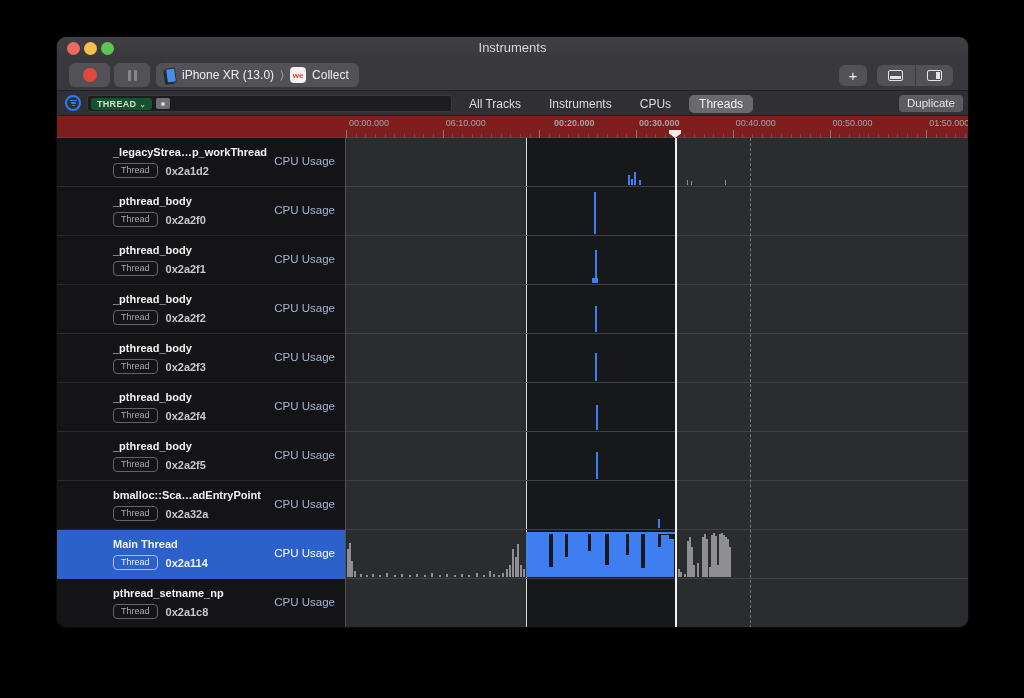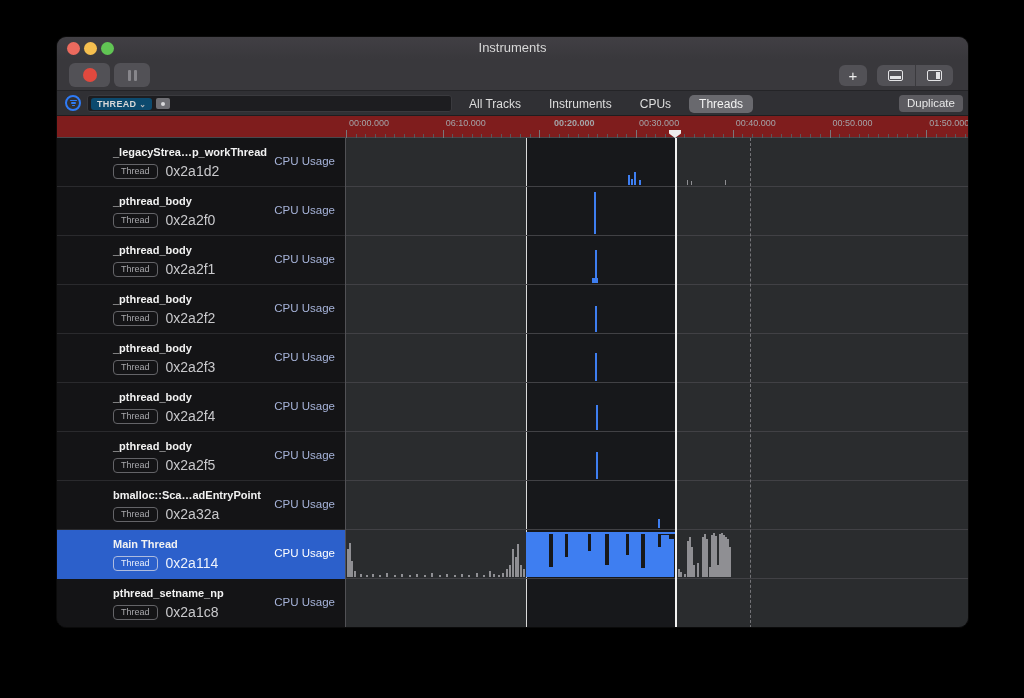--- a/index.html
+++ b/index.html
@@ -53,21 +53,21 @@
   .filterbar { position:absolute; left:0; top:54px; width:100%; height:25px;
                background:#303034; border-bottom:1px solid #1e1e20; }
   .filter-ic { position:absolute; left:8px; top:4px; width:16px; height:16px;
                border:2px solid #2e7bf6; border-radius:50%;
                display:flex; flex-direction:column; align-items:center; justify-content:center; gap:1px; }
   .filter-ic i { display:block; height:1.5px; background:#2e7bf6; border-radius:1px; }
   .filter-ic i:nth-child(1){ width:7px; } .filter-ic i:nth-child(2){ width:5px; } .filter-ic i:nth-child(3){ width:3px; }
   .filter-input { position:absolute; left:30px; top:4px; width:365px; height:17px;
                   background:#1d1d20; border:1px solid #3a3a3e; border-radius:3px;
                   display:flex; align-items:center; padding:0 3px; gap:4px; }
-  .token { background:#0c4a6e; border-radius:3px; color:#d8d8d8; font-size:9px;
+  .token { background:#14532d; border-radius:3px; color:#d8d8d8; font-size:9px;
            font-weight:bold; padding:1px 6px; letter-spacing:.3px; }
   .token small { font-size:8px; color:#b9b9bc; }
   .token-aux { width:14px; height:11px; background:#6f6f74; border-radius:2px;
                display:flex; align-items:center; justify-content:center; }
   .token-aux i { width:4px; height:4px; border-radius:50%; background:#d9d9db; }
   .tabs { position:absolute; left:402px; top:0; height:25px; display:flex; align-items:center; gap:8px; }
   .tab { font-size:12px; color:#dedede; padding:2px 10px; border-radius:5px; }
   .tab.active { background:#69696e; color:#f3f3f3; }
   .dup-btn { position:absolute; left:842px; top:4px; width:64px; height:17px; background:#5c5b60;
              border-radius:4px; color:#e8e8e8; font-size:11.5px; text-align:center; line-height:17px; }
@@ -85,21 +85,21 @@
 
   
   .tracks { position:absolute; left:0; top:101px; width:100%; height:490px; background:#131315; }
   .label-col { position:absolute; left:0; top:0; width:288px; height:100%; background:#141416; }
   .label-row { position:absolute; left:0; width:288px; height:49px; border-bottom:1px solid #2a2a2d; }
   .label-row.selected { background:#2c60cb; border-bottom-color:#2c60cb; }
   .t-name { position:absolute; left:56px; top:8px; font-size:11px; font-weight:bold; color:#f2f2f2; }
   .t-line2 { position:absolute; left:56px; top:25px; display:flex; align-items:center; gap:8px; }
   .t-badge { font-size:9px; color:#a9a9ad; border:1px solid #646468; border-radius:4px; padding:1px 7px 2px; }
   .selected .t-badge { color:#e9eefb; border-color:#aebcdf; }
-  .t-addr { font-size:14px; font-weight:normal; color:#c9c9cc; }
+  .t-addr { font-size:11px; font-weight:bold; color:#c9c9cc; }
   .selected .t-addr { color:#eef2fc; }
   .t-meter { position:absolute; right:10px; top:17px; font-size:11.5px; color:#a6b3d9; }
   .selected .t-meter { color:#ffffff; }
 
   .timeline { position:absolute; left:288px; top:0; width:625px; height:100%;
               background:#2a2c2e; border-left:1px solid #515155; overflow:hidden; }
   .sel-band { position:absolute; top:0; height:100%; background:#17181b;
               border-left:1px solid rgba(240,240,240,.9); }
   .lane { position:absolute; left:0; width:625px; height:49px; border-bottom:1px solid #414145; }
   .bar { position:absolute; bottom:1px; }
@@ -124,20 +124,29 @@
     <div class="toolbar">
       <div class="tb-btn rec-btn">
         <span class="rec-dot"></span>
       </div>
       <div class="tb-btn pause-btn">
         <span class="pause-ic">
             <i></i>
             <i></i>
           </span>
       </div>
+      <div class="tb-btn device-chip">
+        <span class="phone-ic"></span>
+        <span>iPhone XR (13.0)</span>
+        <span class="chev-sep">〉</span>
+        <span class="collect-ic">
+            <span>we</span>
+          </span>
+        <span>Collect</span>
+      </div>
       <div class="tb-btn plus-btn">+</div>
       <div class="seg">
         <div class="seg-cell">
           <span class="pane-ic bottom"></span>
         </div>
         <div class="seg-cell">
           <span class="pane-ic right"></span>
         </div>
       </div>
     </div>
@@ -168,21 +177,21 @@
     <div class="ruler">
       <div class="ruler-scale">
         <div class="minor-ticks"></div>
       <div class="major-tick" style="left: 1px;"></div>
           <div class="major-lbl" style="left: 4px;">00:00.000</div>
           <div class="major-tick" style="left: 97.7px;"></div>
           <div class="major-lbl" style="left: 100.7px;">06:10.000</div>
           <div class="major-tick" style="left: 194.4px;"></div>
           <div class="major-lbl" style="left: 209px; font-weight: bold;">00:20.000</div>
           <div class="major-tick" style="left: 291.1px;"></div>
-          <div class="major-lbl" style="left: 294.1px;">00:30.000</div>
+          <div class="major-lbl" style="left: 294.1px; font-weight: bold;">00:30.000</div>
           <div class="major-tick" style="left: 387.8px;"></div>
           <div class="major-lbl" style="left: 390.8px;">00:40.000</div>
           <div class="major-tick" style="left: 484.5px;"></div>
           <div class="major-lbl" style="left: 487.5px;">00:50.000</div>
           <div class="major-tick" style="left: 581.2px;"></div>
           <div class="major-lbl" style="left: 584.2px;">01:50.000</div>
           <div class="playhead-handle" style="left: 324px;"></div>
         </div>
     </div>
 

